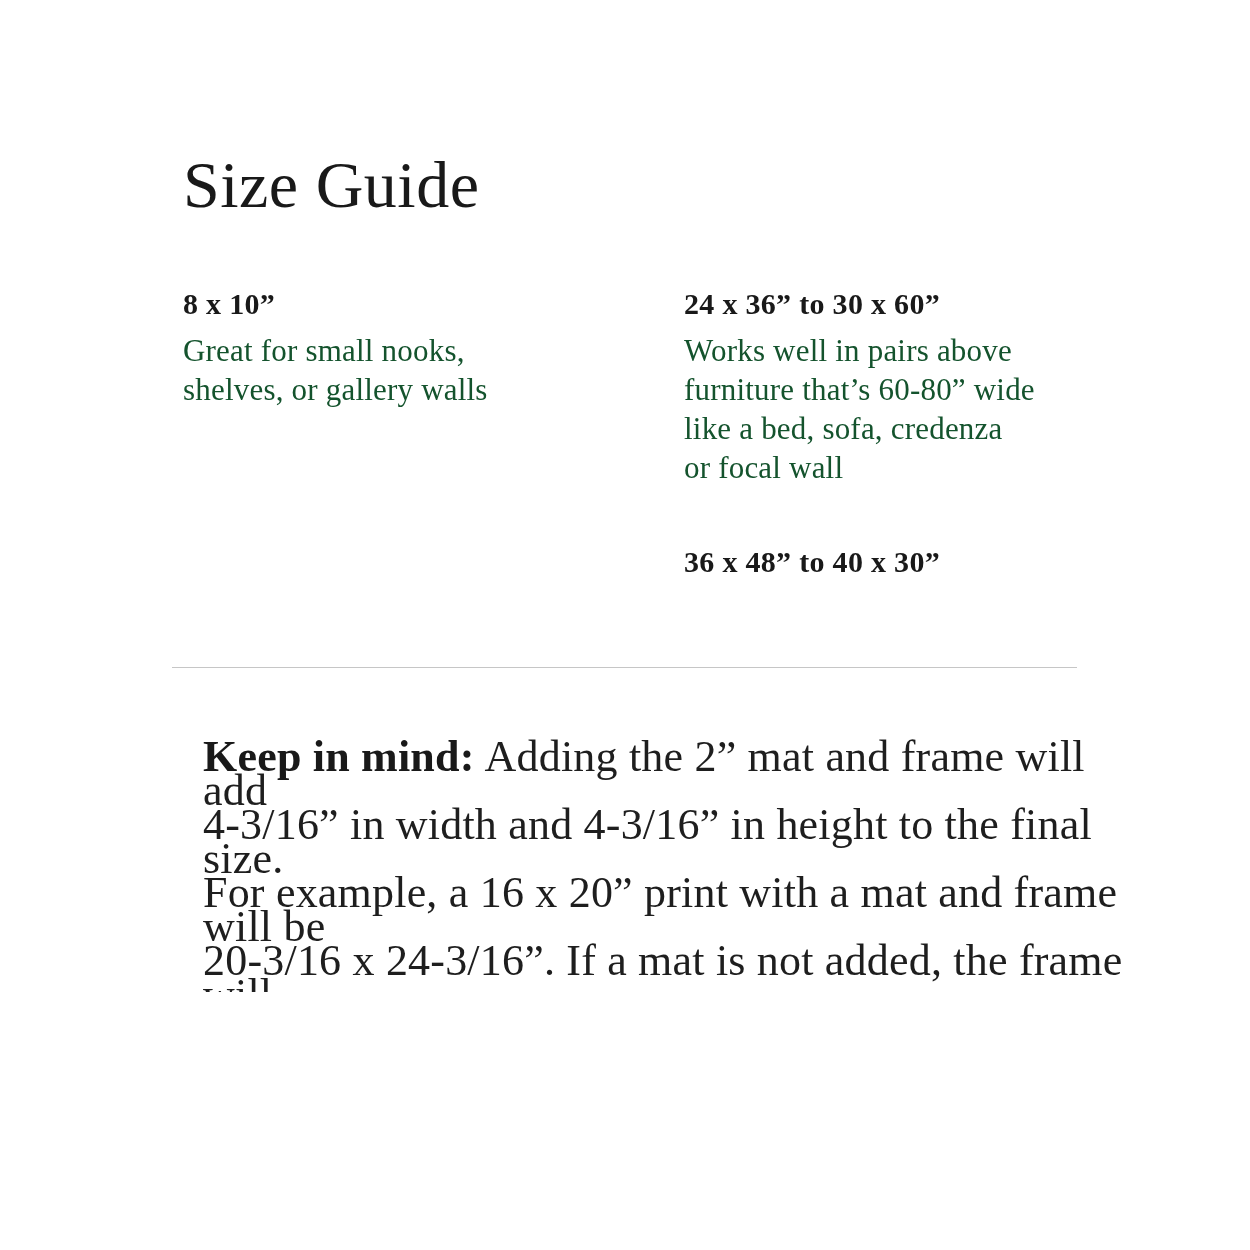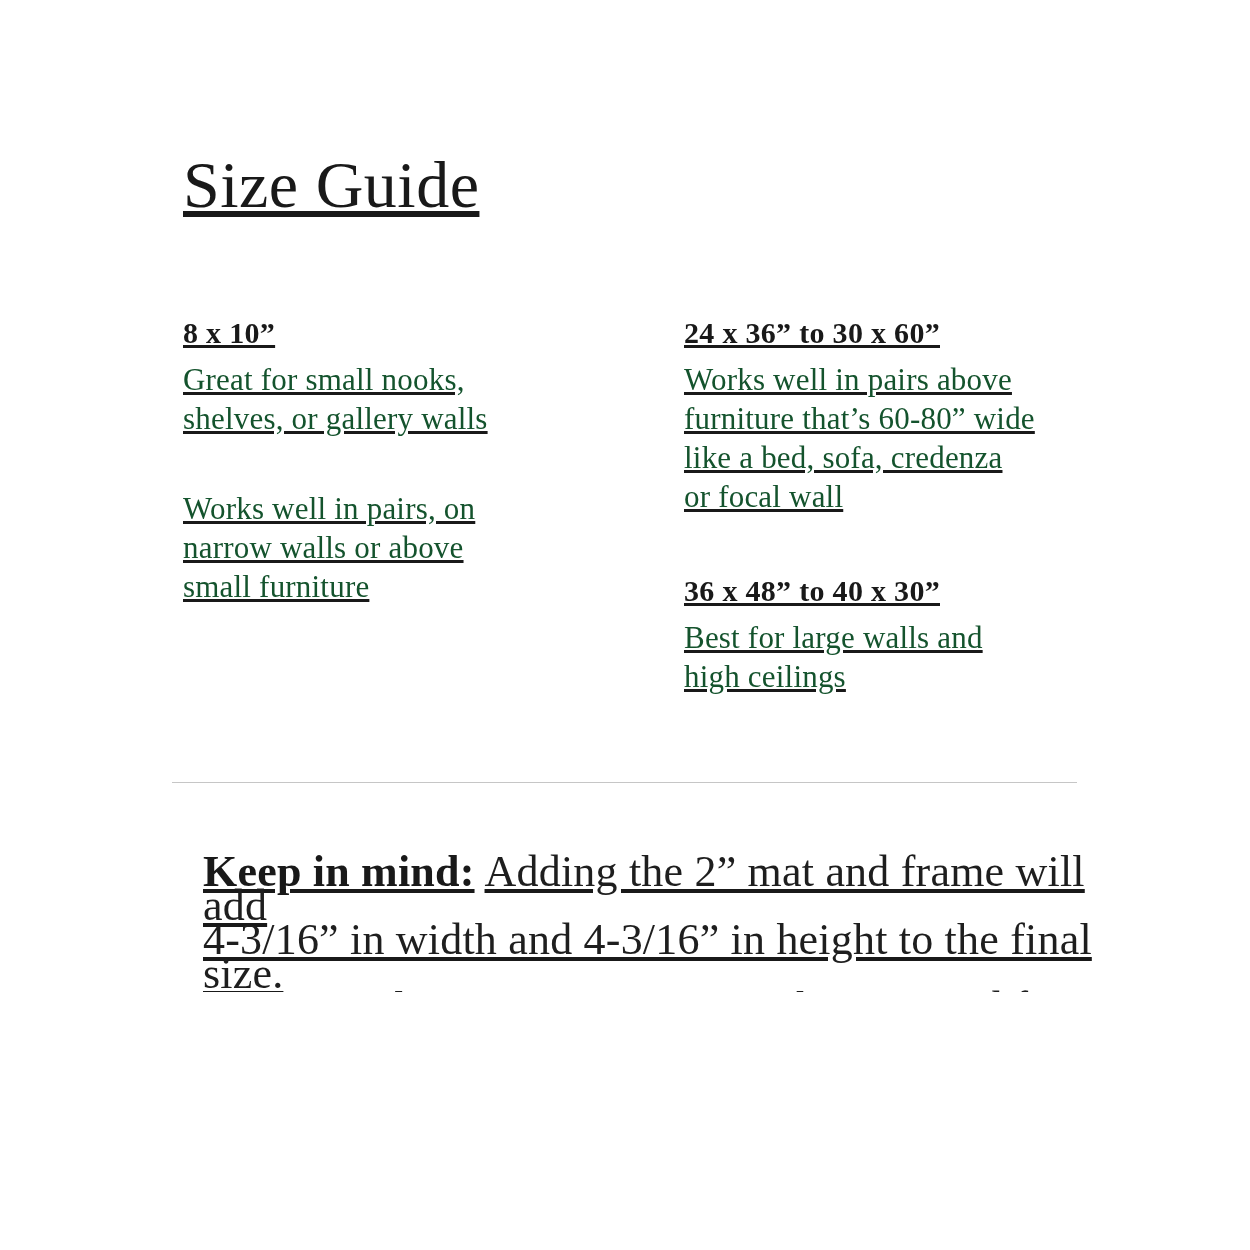--- a/index.html
+++ b/index.html
@@ -5,35 +5,34 @@
   * { margin: 0; padding: 0; box-sizing: border-box; }
   html, body { background: #ffffff; }
   .page {
     position: relative;
     width: 1250px;
     height: 992px;
     background: #ffffff;
     color: #191919;
     font-family: "Liberation Serif", "DejaVu Serif", serif;
     overflow: hidden;
-    text-decoration: underline;
   }
   .content {
     padding: 152px 130px 0 183px;
   }
   .title {
     font-family: "Liberation Serif", "DejaVu Serif", serif;
     font-size: 66px;
     font-weight: 400;
     line-height: 1;
     letter-spacing: 0.5px;
     color: #191919;
   }
   .columns {
-    margin-top: 95px;
+    margin-top: 66px;
     display: grid;
     grid-template-columns: 501px 1fr;
     align-items: start;
   }
   .size-entry + .size-entry { margin-top: 51px; }
   .col-right .size-entry + .size-entry { margin-top: 55px; }
   .size-heading {
     font-size: 30px;
     font-weight: 700;
     line-height: 39px;
@@ -82,38 +81,33 @@
 
     <div class="columns">
 
       <div class="col-left">
         <div class="size-entry">
           <div class="size-heading">8 x 10”</div>
           <div class="size-desc">Great for small nooks,
 shelves, or gallery walls</div>
         </div>
         <div class="size-entry">
-          <div class="size-desc">Works well in pairs, on
-narrow walls or above
-small furniture</div>
         </div>
       </div>
 
       <div class="col-right">
         <div class="size-entry">
           <div class="size-heading">24 x 36” to 30 x 60”</div>
           <div class="size-desc">Works well in pairs above
 furniture that’s 60-80” wide
 like a bed, sofa, credenza
 or focal wall</div>
         </div>
         <div class="size-entry">
           <div class="size-heading">36 x 48” to 40 x 30”</div>
-          <div class="size-desc">Best for large walls and
-high ceilings</div>
         </div>
       </div>
 
     </div>
 
     <div class="divider"></div>
 
     <p class="note"><span class="note-label">Keep in mind:</span><span class="note-text">Adding the 2” mat and frame will add
 4-3/16” in width and 4-3/16” in height to the final size.
 For example, a 16 x 20” print with a mat and frame will be

